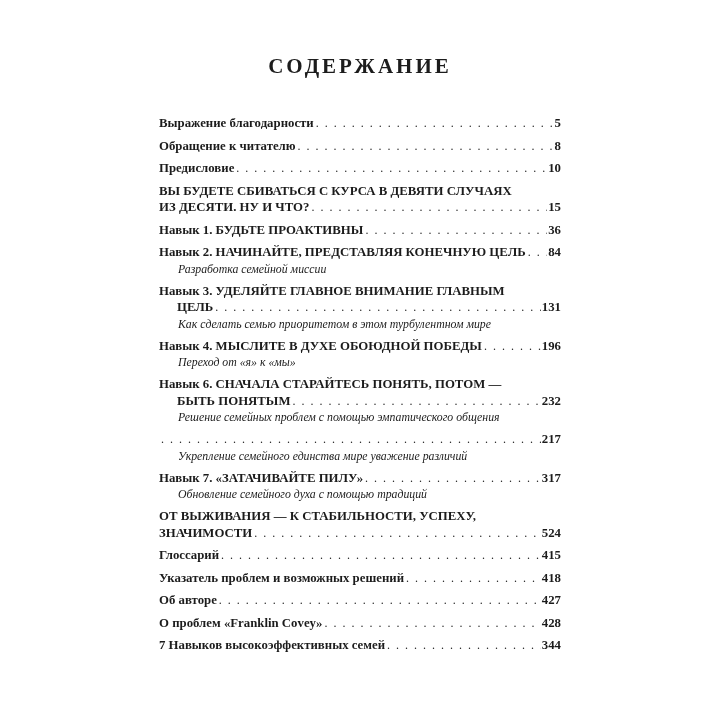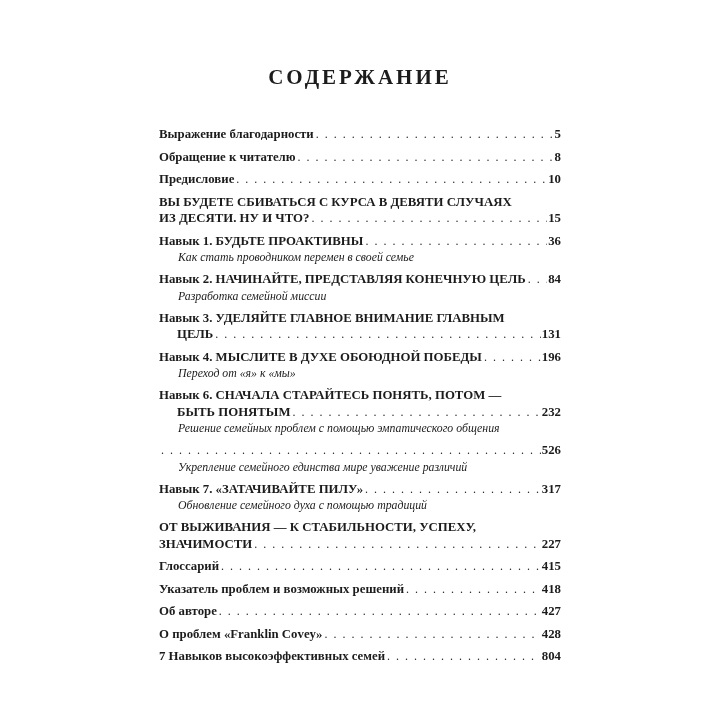--- a/index.html
+++ b/index.html
@@ -9,21 +9,21 @@
   }
   body {
     width: 720px;
     height: 720px;
     font-family: "Liberation Serif", "DejaVu Serif", serif;
     color: #1c1c1c;
     overflow: hidden;
   }
   .page {
     width: 402px;
-    margin: 11px auto;
+    margin: 0 auto;
     padding-top: 54px;
     box-sizing: content-box;
   }
   .toc-title {
     text-align: center;
     font-size: 21px;
     font-weight: bold;
     letter-spacing: 3px;
     margin: 0 0 36px 0;
   }
@@ -111,37 +111,37 @@
           <span class="leader"></span>
           <span class="page-num">15</span>
         </div>
       </div>
       <div class="entry">
         <div class="dotted-line">
           <span class="entry-text">Навык 1. БУДЬТЕ ПРОАКТИВНЫ</span>
           <span class="leader"></span>
           <span class="page-num">36</span>
         </div>
-        <div class="subtitle">Как стать проводником перемен в своей семье</div>
       </div>
       <div class="entry">
         <div class="dotted-line">
           <span class="entry-text">Навык 2. НАЧИНАЙТЕ, ПРЕДСТАВЛЯЯ КОНЕЧНУЮ ЦЕЛЬ</span>
           <span class="leader"></span>
           <span class="page-num">84</span>
         </div>
         <div class="subtitle">Разработка семейной миссии</div>
       </div>
       <div class="entry">
         <div class="entry-line">Навык 3. УДЕЛЯЙТЕ ГЛАВНОЕ ВНИМАНИЕ ГЛАВНЫМ</div>
         <div class="dotted-line cont-indent">
           <span class="entry-text">ЦЕЛЬ</span>
           <span class="leader"></span>
           <span class="page-num">131</span>
         </div>
+        <div class="subtitle">Как сделать семью приоритетом в этом турбулентном мире</div>
       </div>
       <div class="entry">
         <div class="dotted-line">
           <span class="entry-text">Навык 4. МЫСЛИТЕ В ДУХЕ ОБОЮДНОЙ ПОБЕДЫ</span>
           <span class="leader"></span>
           <span class="page-num">196</span>
         </div>
         <div class="subtitle">Переход от «я» к «мы»</div>
       </div>
       <div class="entry">
@@ -149,38 +149,38 @@
         <div class="dotted-line cont-indent">
           <span class="entry-text">БЫТЬ ПОНЯТЫМ</span>
           <span class="leader"></span>
           <span class="page-num">232</span>
         </div>
         <div class="subtitle">Решение семейных проблем с помощью эмпатического общения</div>
       </div>
       <div class="entry">
         <div class="dotted-line">
           <span class="leader"></span>
-          <span class="page-num">526</span>
+          <span class="page-num">217</span>
         </div>
         <div class="subtitle">Укрепление семейного единства мире уважение различий</div>
       </div>
       <div class="entry">
         <div class="dotted-line">
           <span class="entry-text">Навык 7. «ЗАТАЧИВАЙТЕ ПИЛУ»</span>
           <span class="leader"></span>
           <span class="page-num">317</span>
         </div>
         <div class="subtitle">Обновление семейного духа с помощью традиций</div>
       </div>
       <div class="entry">
         <div class="entry-line">ОТ ВЫЖИВАНИЯ — К СТАБИЛЬНОСТИ, УСПЕХУ,</div>
         <div class="dotted-line">
           <span class="entry-text">ЗНАЧИМОСТИ</span>
           <span class="leader"></span>
-          <span class="page-num">227</span>
+          <span class="page-num">524</span>
         </div>
       </div>
       <div class="entry">
         <div class="dotted-line">
           <span class="entry-text">Глоссарий</span>
           <span class="leader"></span>
           <span class="page-num">415</span>
         </div>
       </div>
       <div class="entry">
@@ -201,17 +201,17 @@
         <div class="dotted-line">
           <span class="entry-text">О проблем «Franklin Covey»</span>
           <span class="leader"></span>
           <span class="page-num">428</span>
         </div>
       </div>
       <div class="entry">
         <div class="dotted-line">
           <span class="entry-text">7 Навыков высокоэффективных семей</span>
           <span class="leader"></span>
-          <span class="page-num">804</span>
+          <span class="page-num">344</span>
         </div>
       </div>
     </div>
 </div>
 
 </body></html>

